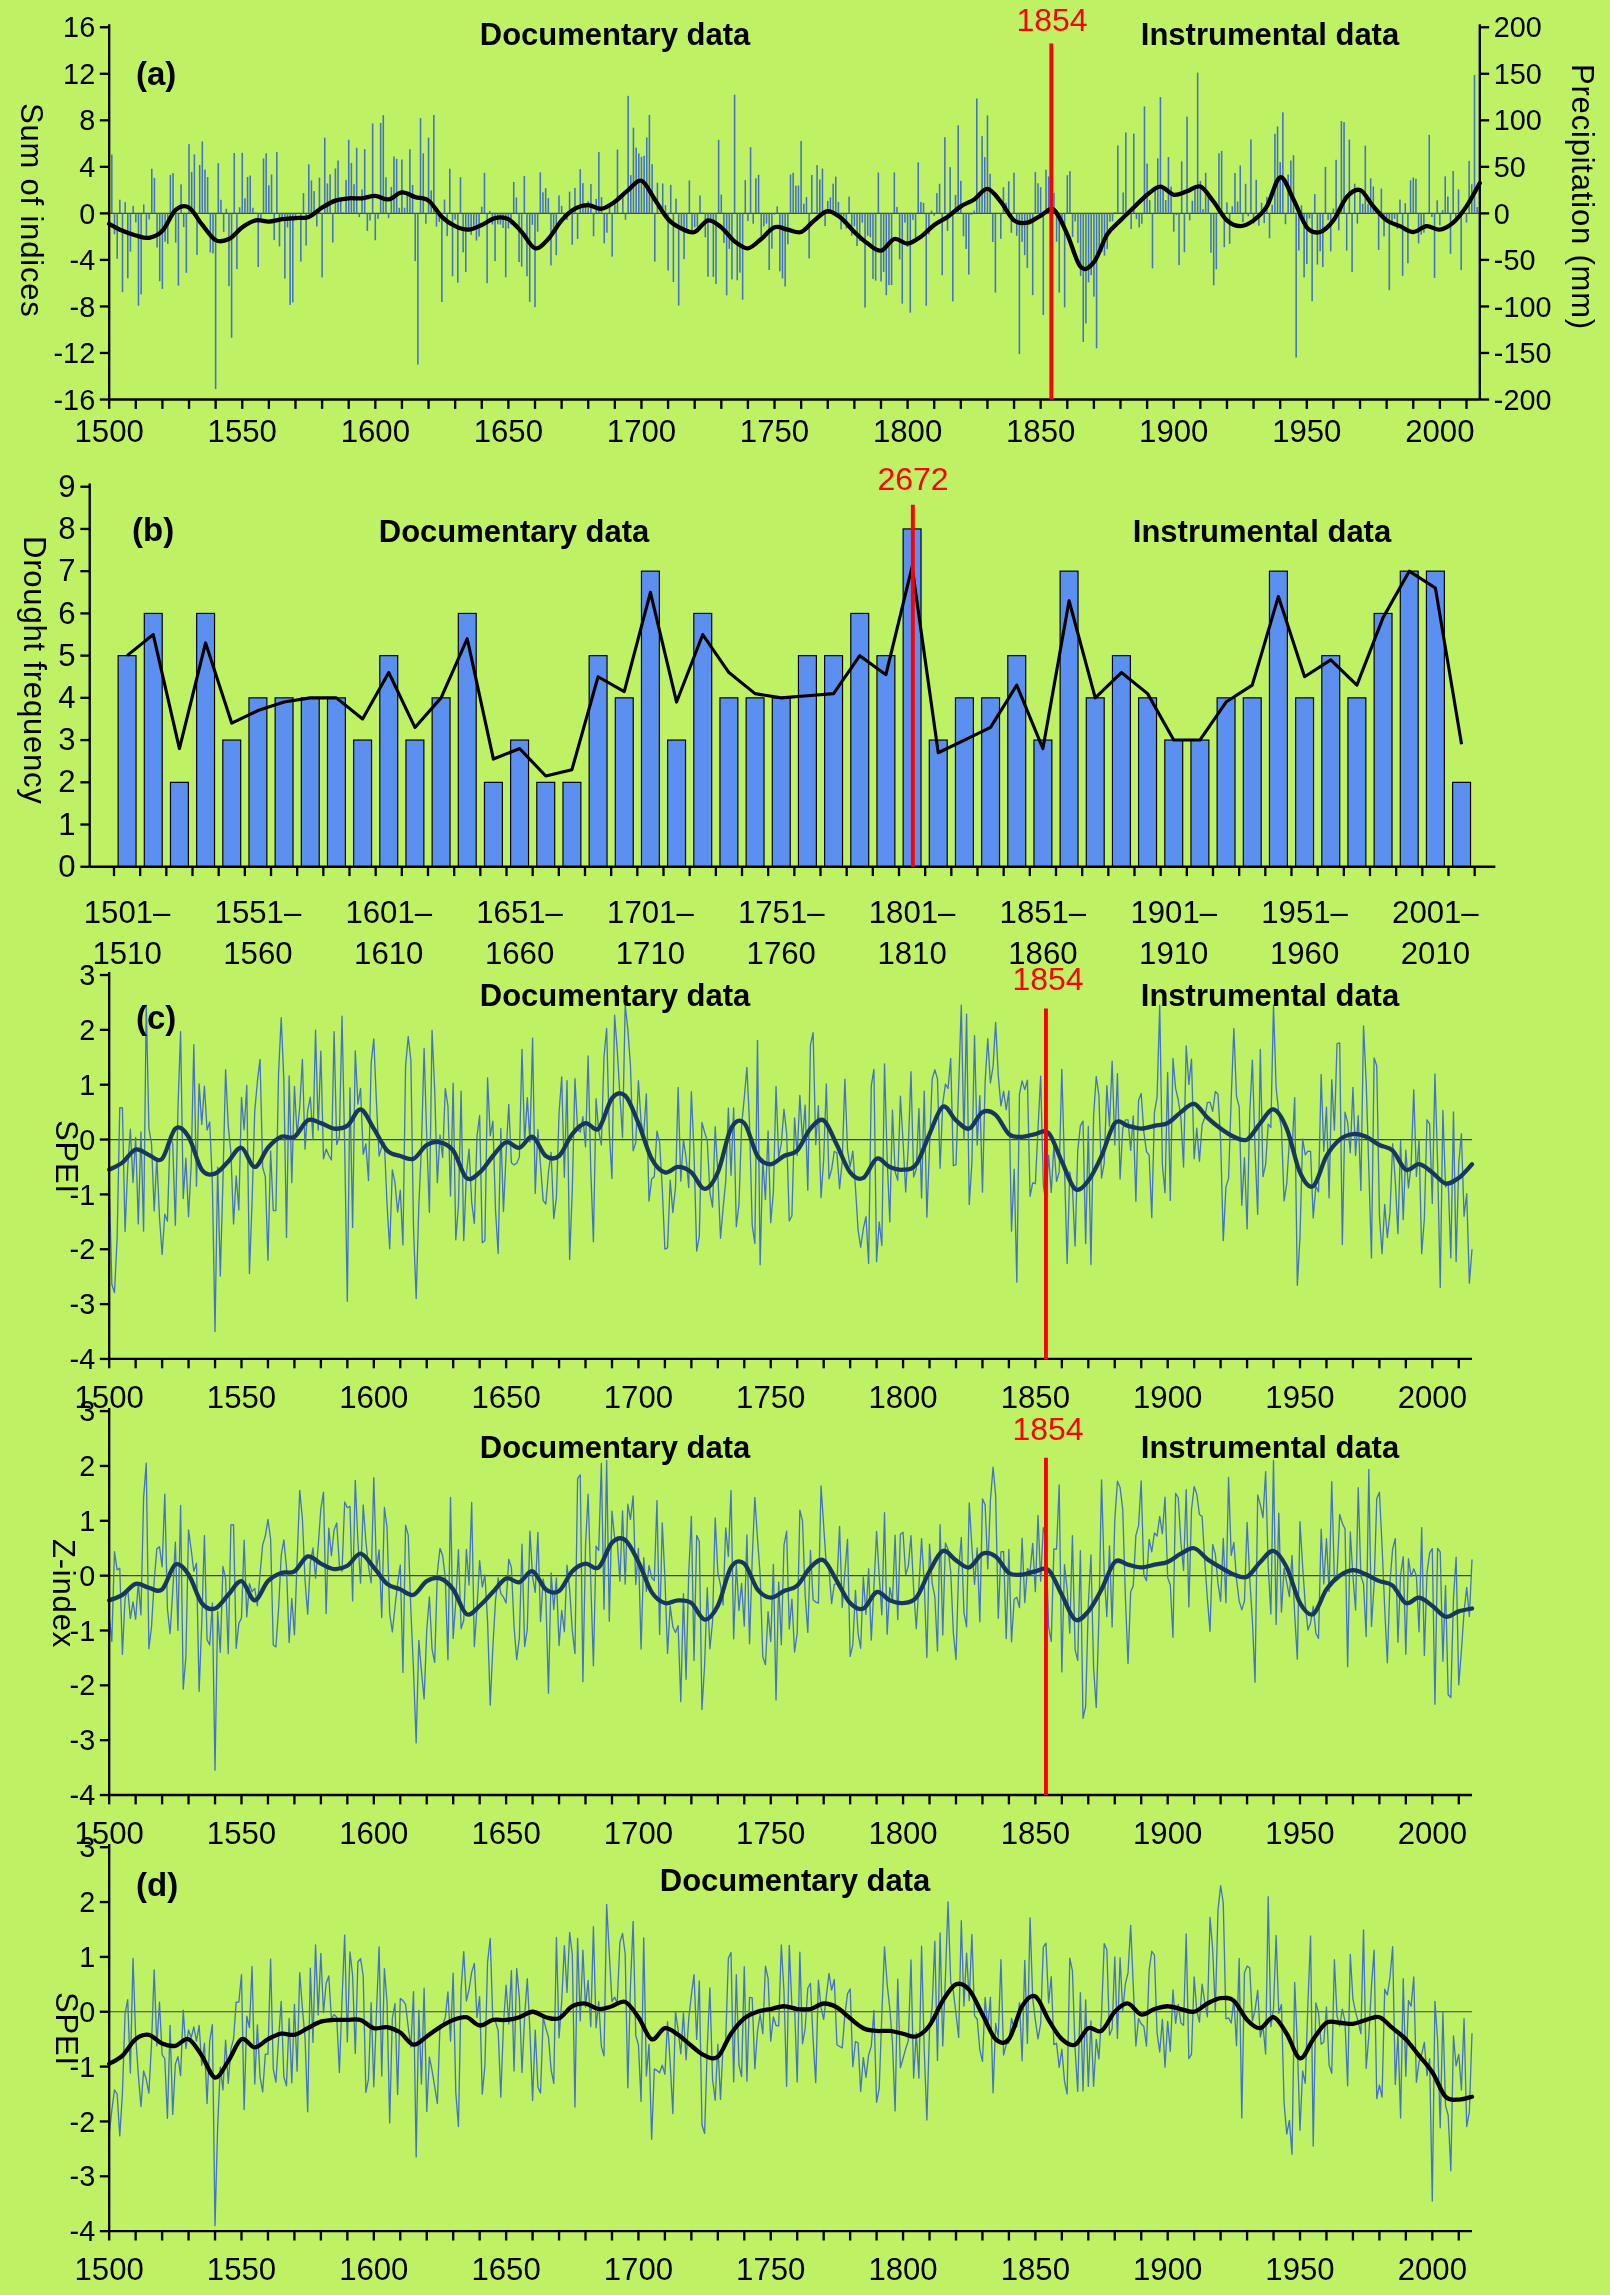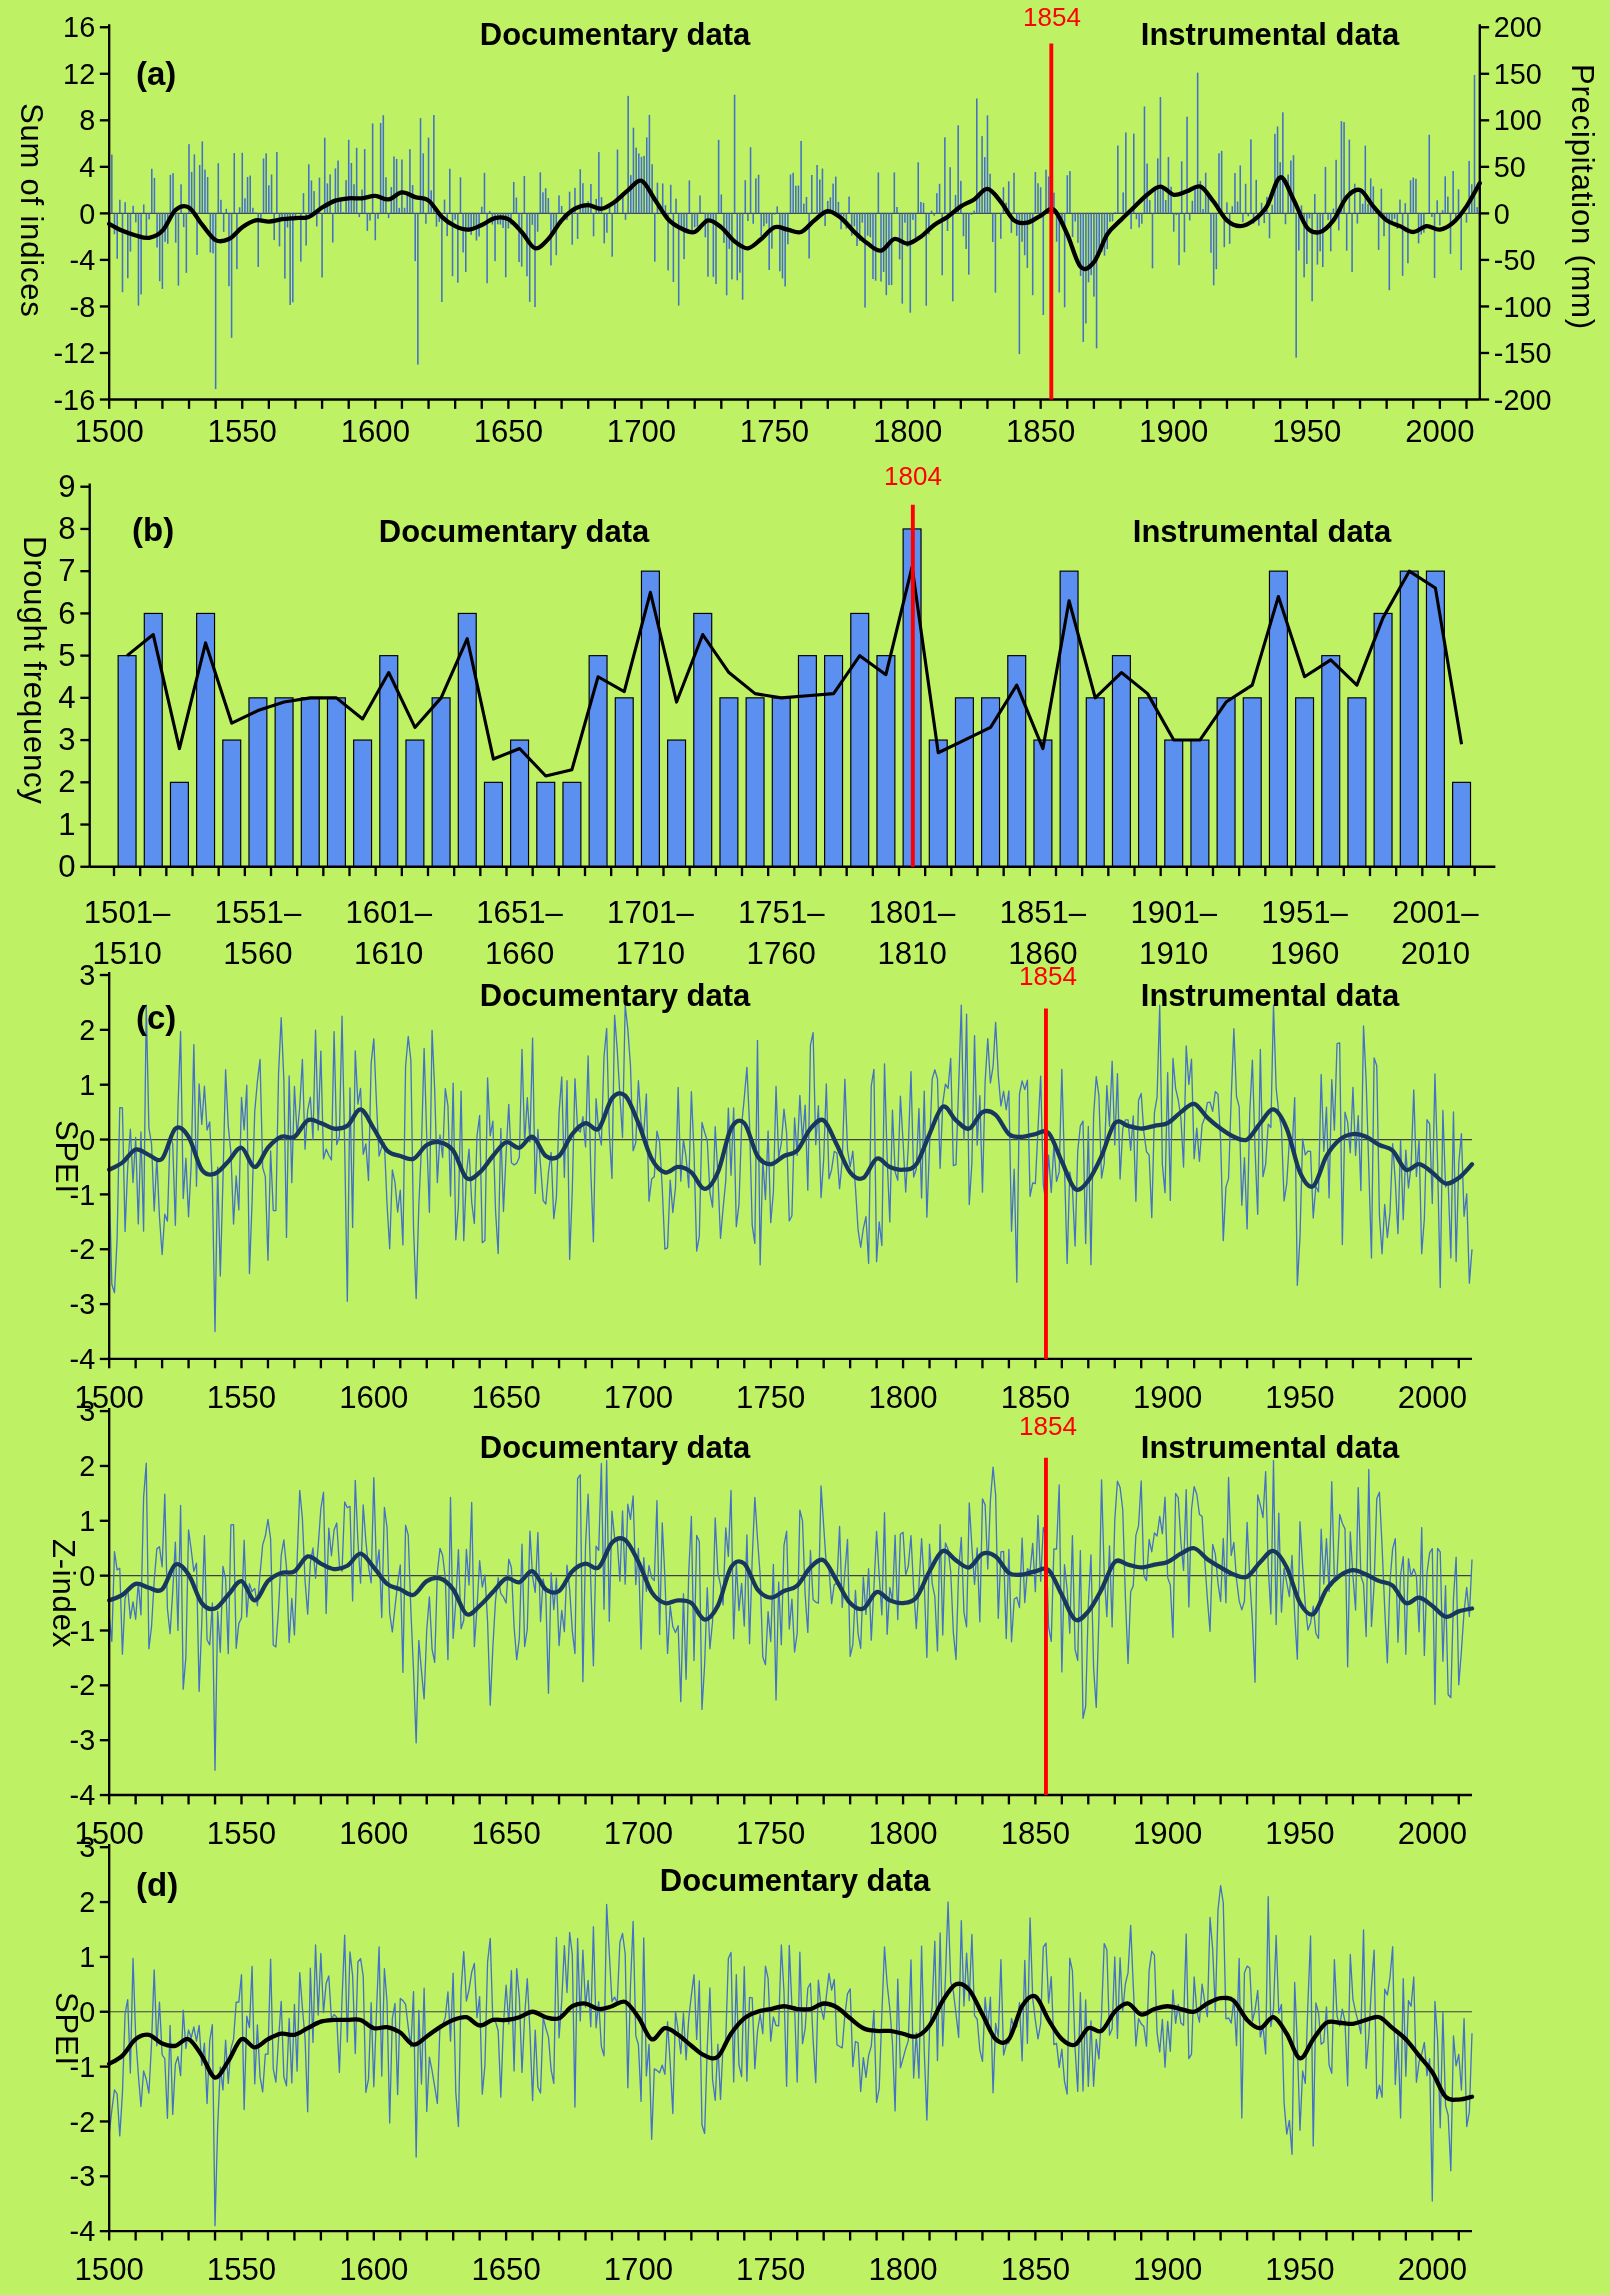--- a/index.html
+++ b/index.html
@@ -1,21 +1,21 @@
 <!DOCTYPE html>
 <html style="font-size:12.5px"><head>
 <meta charset="utf-8">
 <style>
   html,body{margin:0;padding:0;background:#fff;}
   .stage{position:relative;width:1610px;height:2295px;background:#bef264;
          font-family:"Liberation Sans",sans-serif;color:#000;overflow:hidden;}
   svg.layer{position:absolute;left:0;top:0;}
   .t{position:absolute;transform:translateX(-50%);font-weight:700;font-size:31px;white-space:nowrap;}
   .lt{position:absolute;font-weight:700;font-size:33px;white-space:nowrap;}
-  .rl{position:absolute;transform:translateX(-50%);font-size:26px;color:#FF0000;white-space:nowrap;}
+  .rl{position:absolute;transform:translateX(-50%);font-size:32px;color:#FF0000;white-space:nowrap;}
   .yl{position:absolute;writing-mode:vertical-rl;font-size:31px;white-space:nowrap;letter-spacing:0.8px;}
 </style>
 </head>
 <body>
 
 <div class="stage">
 
   <svg class="layer" id="chart-canvas" width="1610" height="2295" viewBox="0 0 2067 2947">
       <g>
         <line x1="140" x2="1900" y1="274" y2="274" stroke="#404040" stroke-width="1.5"></line>
@@ -1062,21 +1062,21 @@
   <div class="lt" style="left:136px;top:55px">(a)</div>
   <div class="t" style="left:615px;top:17px">Documentary data</div>
   <div class="t" style="left:1270px;top:17px">Instrumental data</div>
   <div class="rl" style="left:1052px;top:1.6px">1854</div>
   <div class="yl" style="left:12.5px;top:103px">Sum of indices</div>
   <div class="yl" style="left:1564px;top:64px">Precipitation (mm)</div>
 
   <div class="lt" style="left:132px;top:511px">(b)</div>
   <div class="t" style="left:514px;top:514px">Documentary data</div>
   <div class="t" style="left:1262px;top:514px">Instrumental data</div>
-  <div class="rl" style="left:913px;top:461px">1804</div>
+  <div class="rl" style="left:913px;top:461px">2672</div>
   <div class="yl" style="left:15.6px;top:536px">Drought frequency</div>
 
   <div class="lt" style="left:136px;top:999px">(c)</div>
   <div class="t" style="left:615px;top:978px">Documentary data</div>
   <div class="t" style="left:1270px;top:978px">Instrumental data</div>
   <div class="rl" style="left:1048px;top:961px">1854</div>
   <div class="yl" style="left:48px;top:1120px">SPEI</div>
 
   <div class="t" style="left:615px;top:1430px">Documentary data</div>
   <div class="t" style="left:1270px;top:1430px">Instrumental data</div>

